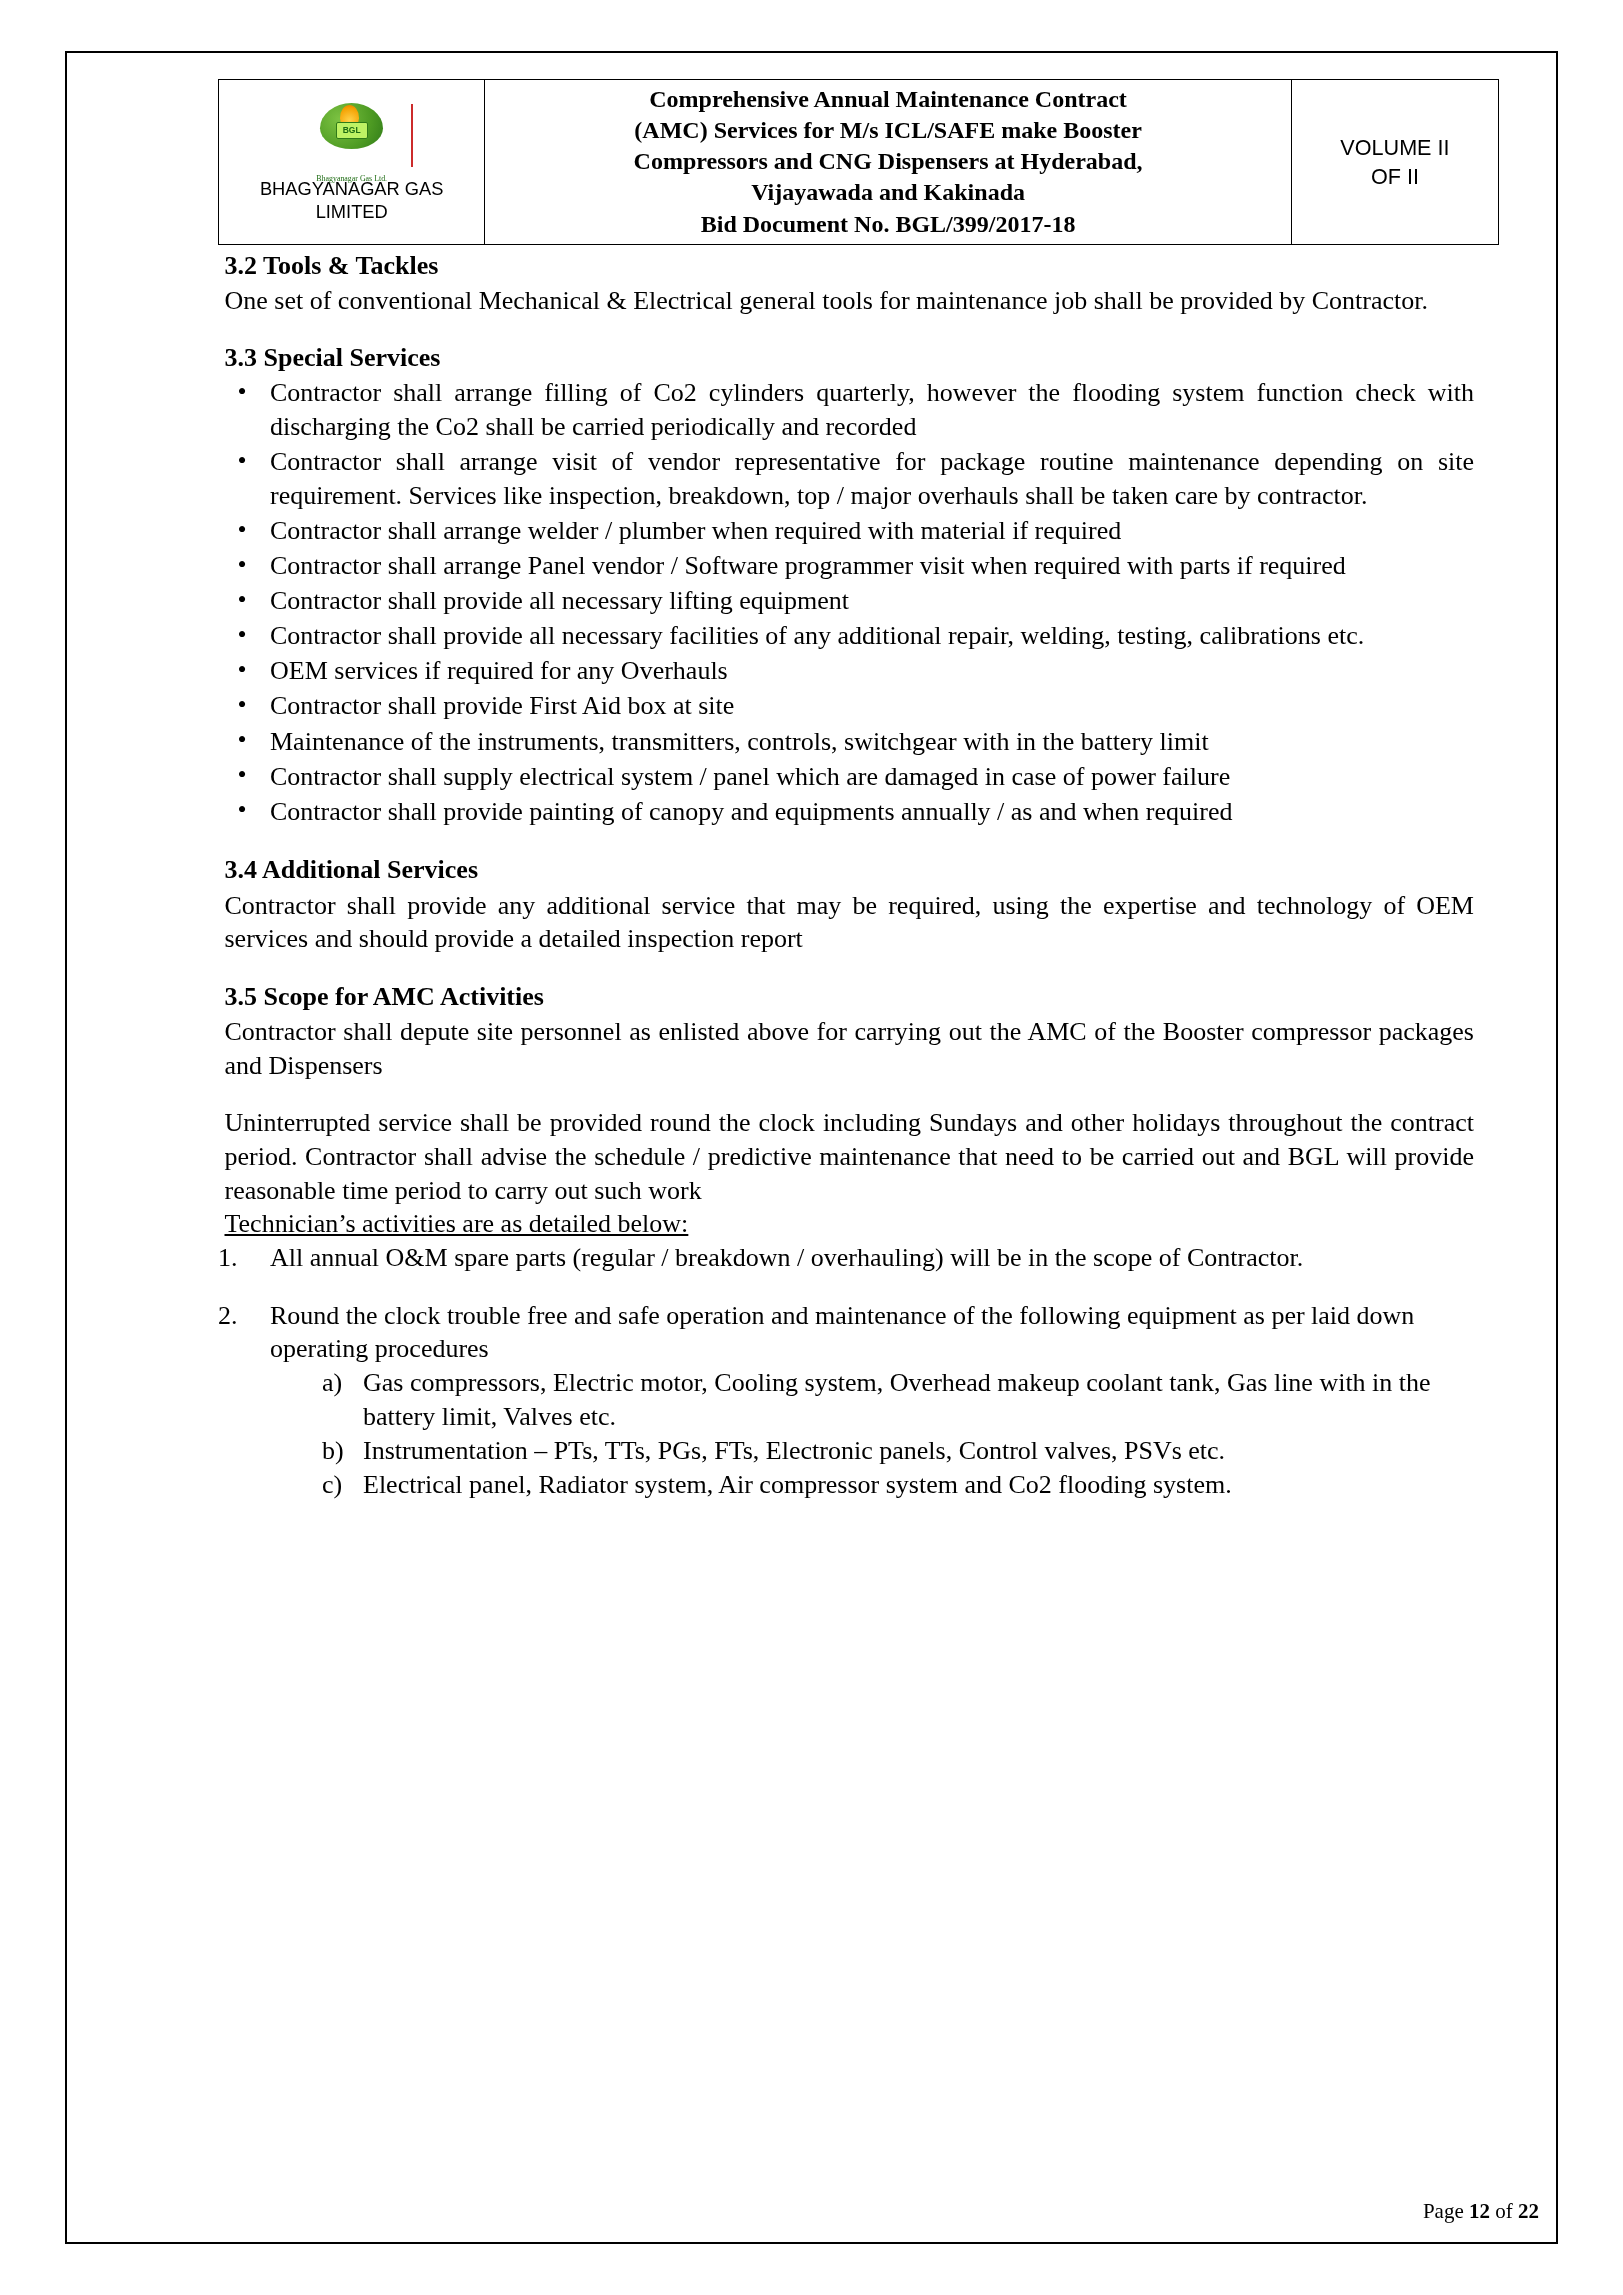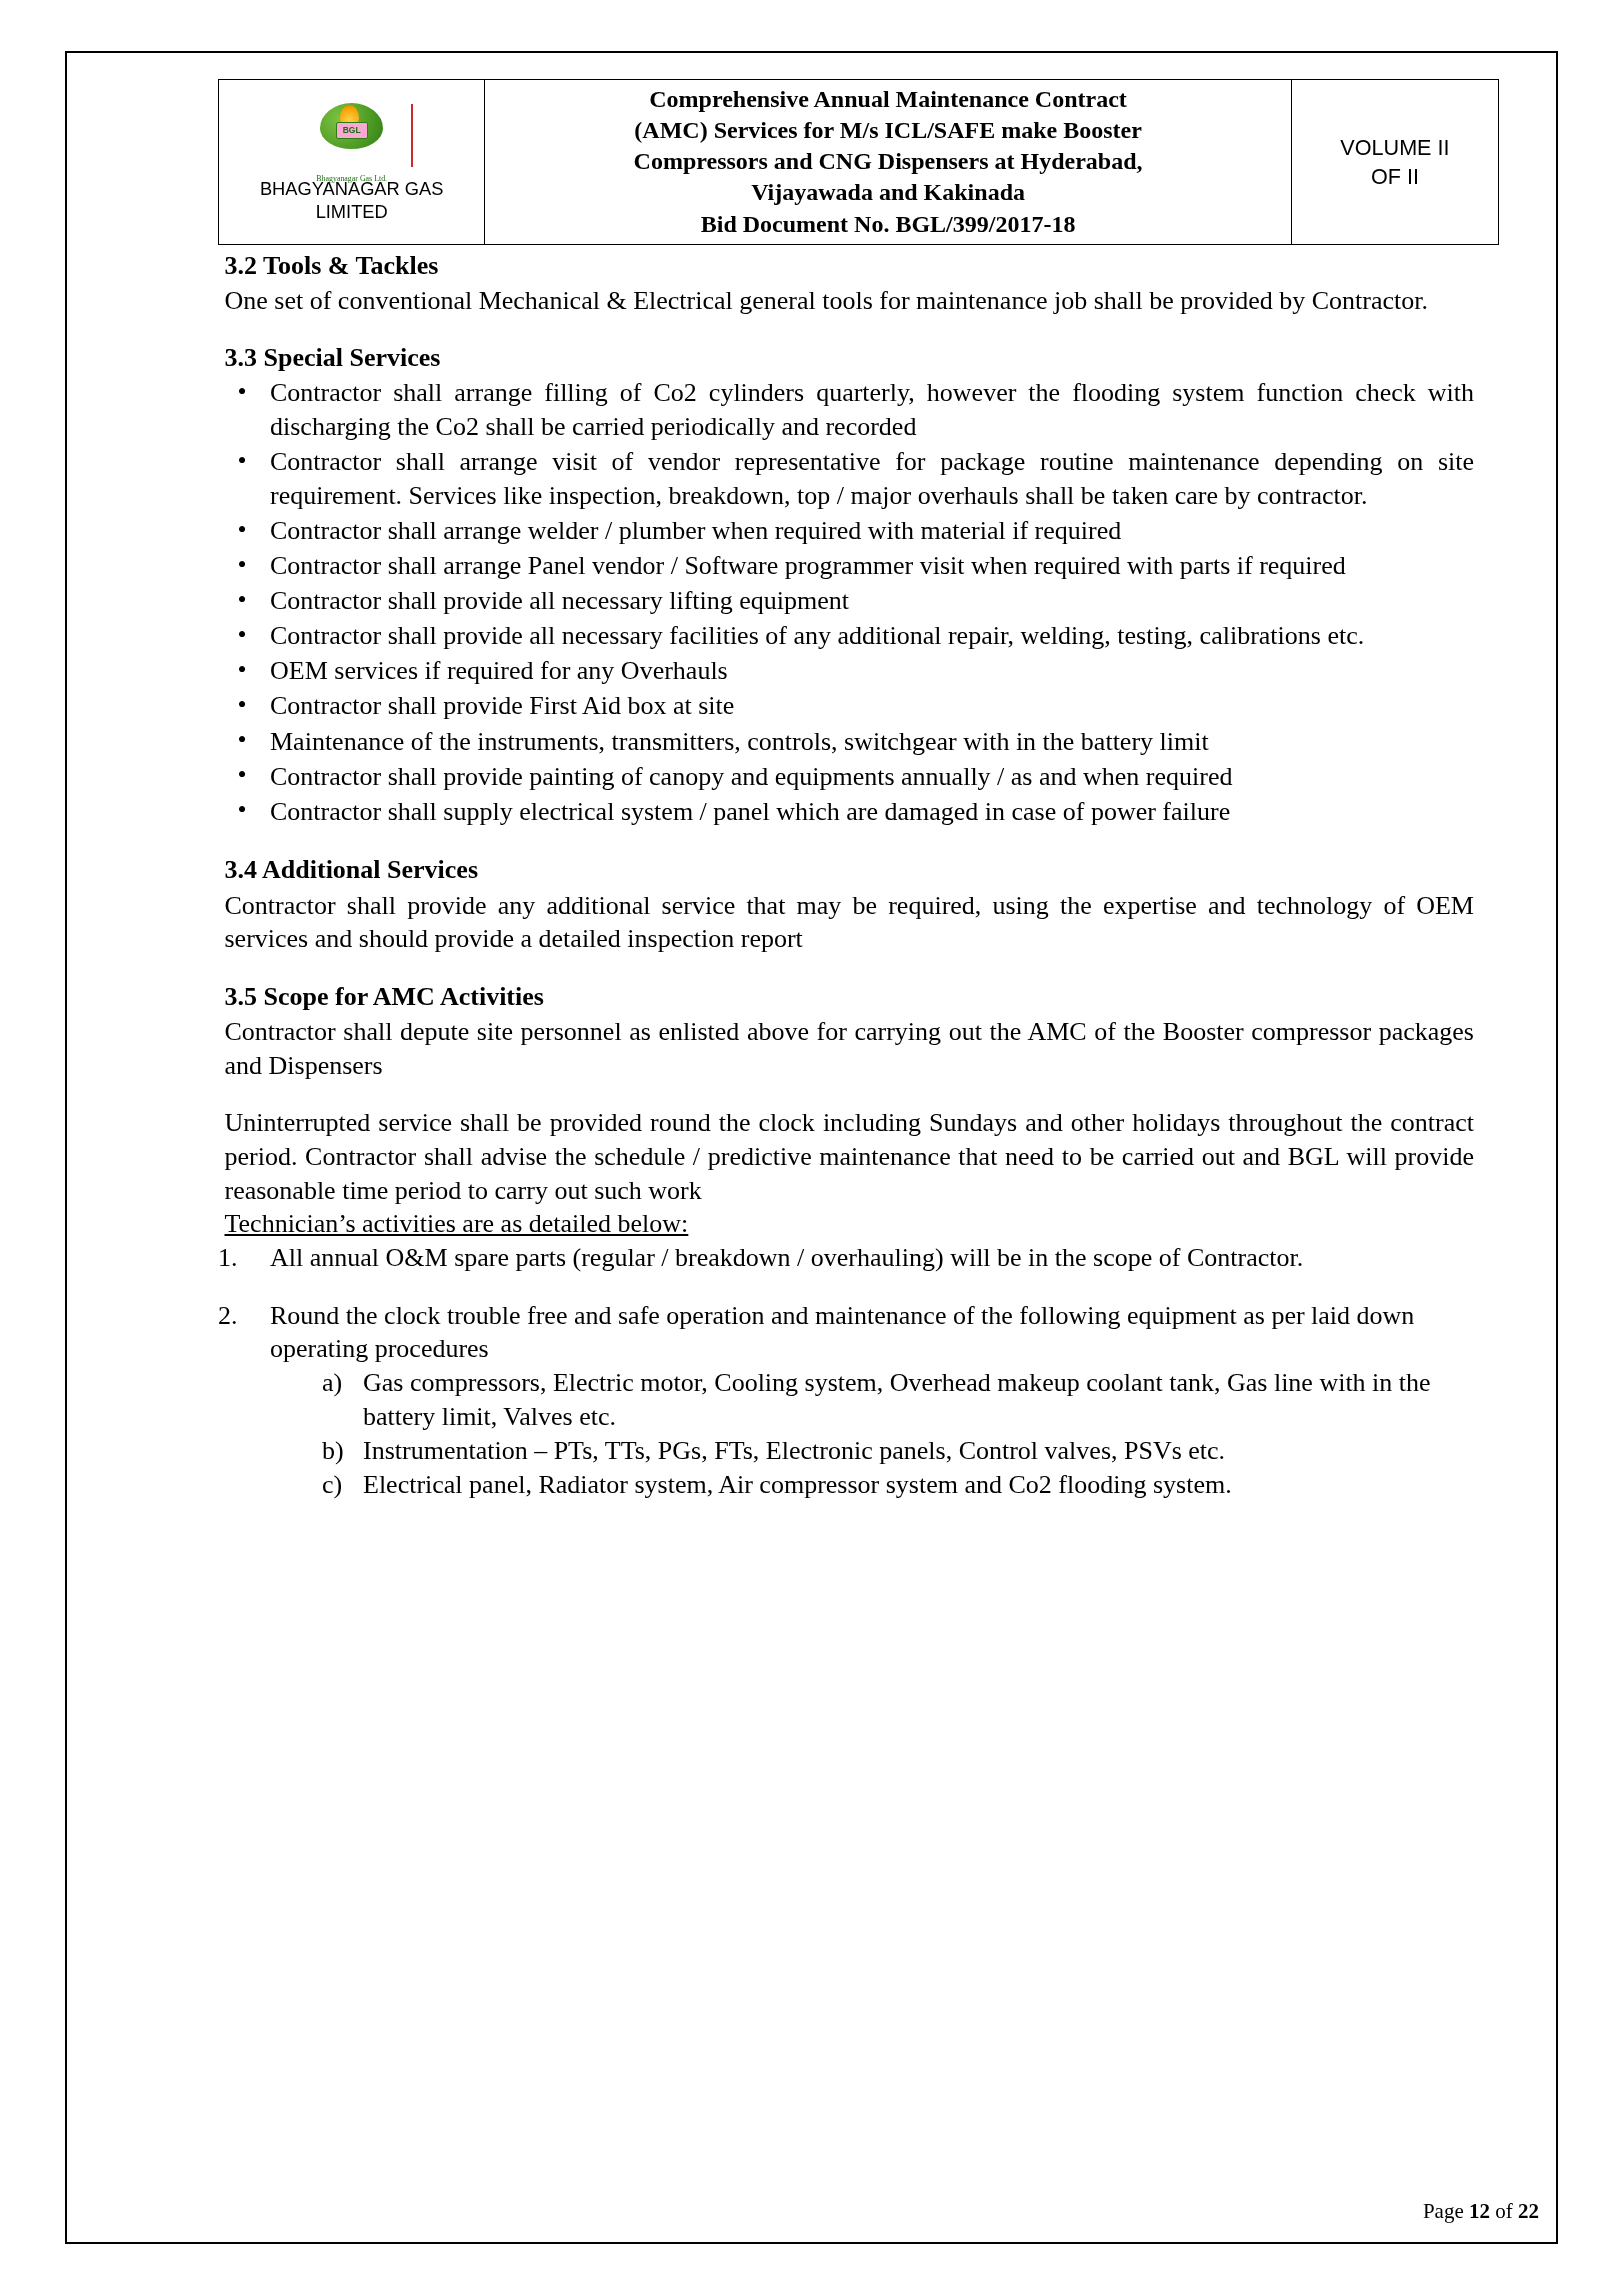--- a/index.html
+++ b/index.html
@@ -82,21 +82,21 @@
     height: 22px;
     background: radial-gradient(circle at 50% 70%, #ffd24a 0%, #f4a000 70%, #e06a00 100%);
     border-radius: 50% 50% 45% 45% / 60% 60% 40% 40%;
   }
   .logo-badge {
     position: absolute;
     left: 30px;
     top: 19.6px;
     width: 30px;
     height: 14.4px;
-    background: #f9a8d4;
+    background: #bef264;
     border: 0.7px solid #2f7a18;
     border-radius: 2px;
     font-family: "Liberation Sans", sans-serif;
     font-size: 8.5px;
     font-weight: bold;
     color: #1d6b12;
     line-height: 14.4px;
     text-align: center;
   }
   .logo-sub {
@@ -259,22 +259,22 @@
       <ul class="bullets">
         <li>Contractor shall arrange filling of Co2 cylinders quarterly, however the flooding system function check with discharging the Co2 shall be carried periodically and recorded</li>
         <li>Contractor shall arrange visit of vendor representative for package routine maintenance depending on site requirement. Services like inspection, breakdown, top / major overhauls shall be taken care by contractor.</li>
         <li class="nojust">Contractor shall arrange welder / plumber when required with material if required</li>
         <li>Contractor shall arrange Panel vendor / Software programmer visit when required with parts if required</li>
         <li class="nojust">Contractor shall provide all necessary lifting equipment</li>
         <li>Contractor shall provide all necessary facilities of any additional repair, welding, testing, calibrations etc.</li>
         <li class="nojust">OEM services if required for any Overhauls</li>
         <li class="nojust">Contractor shall provide First Aid box at site</li>
         <li class="nojust">Maintenance of the instruments, transmitters, controls, switchgear with in the battery limit</li>
+        <li class="nojust">Contractor shall supply electrical system / panel which are damaged in case of power failure</li>
         <li class="nojust">Contractor shall provide painting of canopy and equipments annually / as and when required</li>
-        <li class="nojust">Contractor shall supply electrical system / panel which are damaged in case of power failure</li>
       </ul>
 
       <div class="spacer"></div>
 
       <h3 class="sec">3.4 Additional Services</h3>
       <p class="para">Contractor shall provide any additional service that may be required, using the expertise and technology of OEM services and should provide a detailed inspection report</p>
 
       <div class="spacer"></div>
 
       <h3 class="sec">3.5 Scope for AMC Activities</h3>

